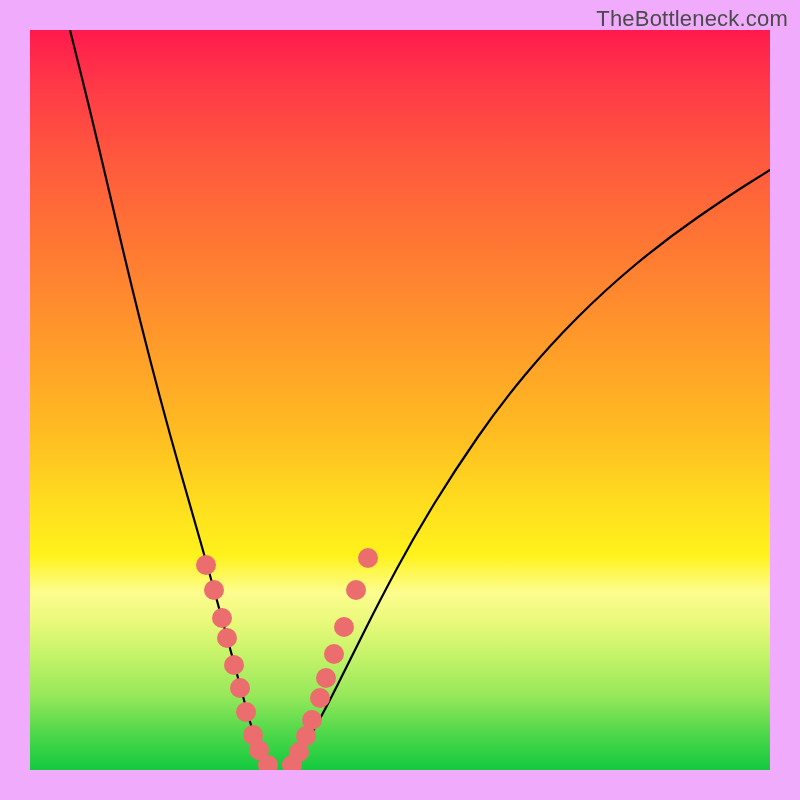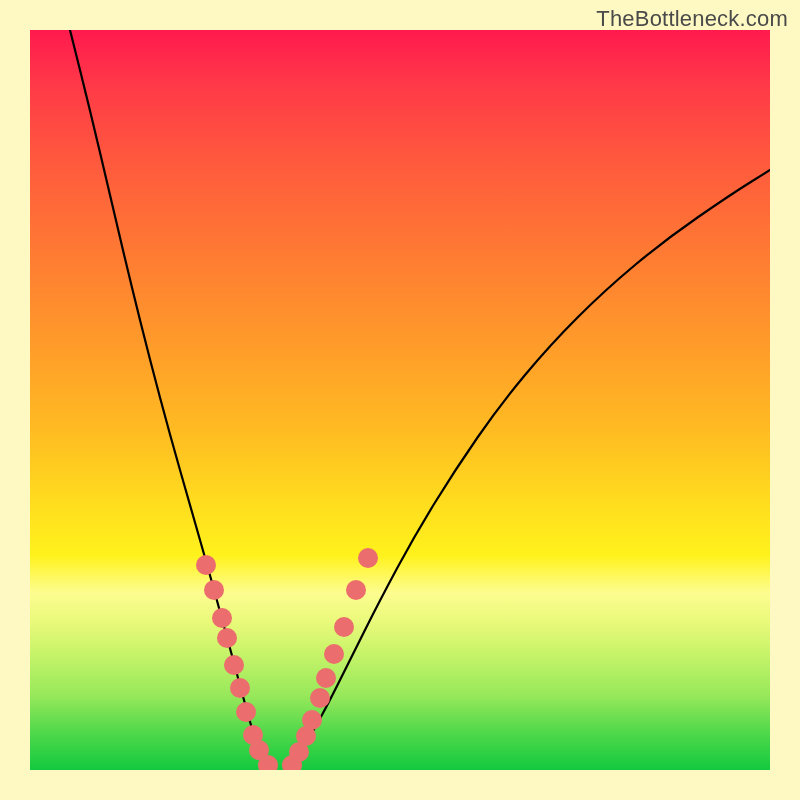--- a/index.html
+++ b/index.html
@@ -10,21 +10,21 @@
     overflow: hidden;
     background: #000;
     font-family: Arial, Helvetica, sans-serif;
   }
   .frame {
     position: absolute;
     left: 0;
     top: 0;
     width: 800px;
     height: 800px;
-    background: #fef9c3;
+    background: #f0abfc;
   }
   .plot-area {
     position: absolute;
     left: 30px;
     top: 30px;
     width: 740px;
     height: 740px;
     
     background: linear-gradient(to bottom,
       #ff1a4d 0%,

